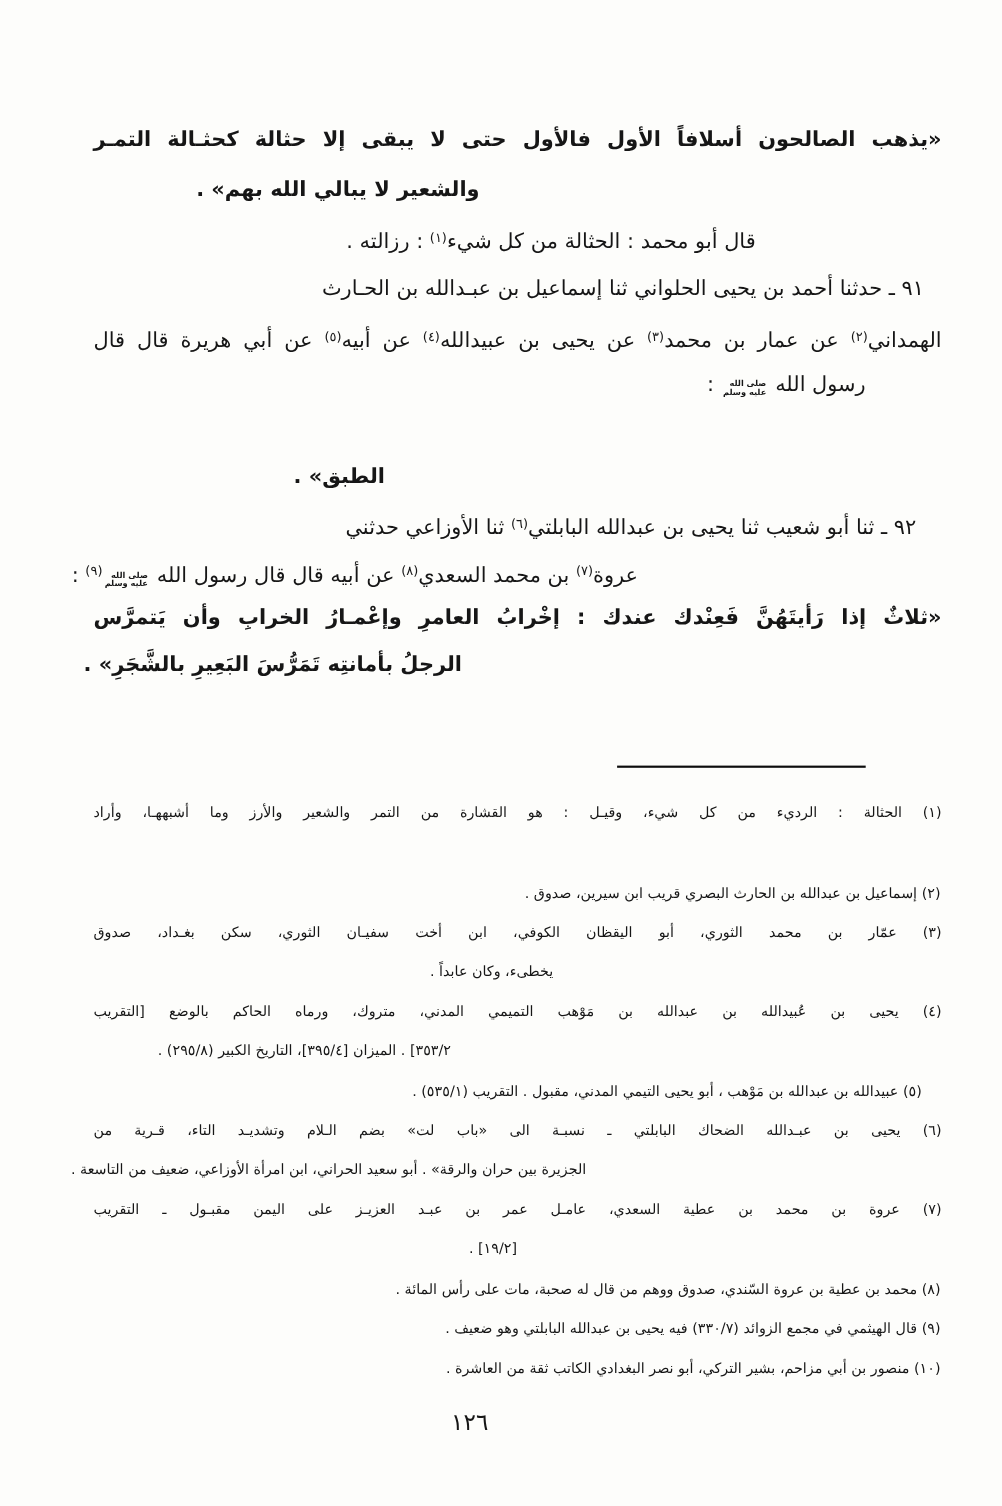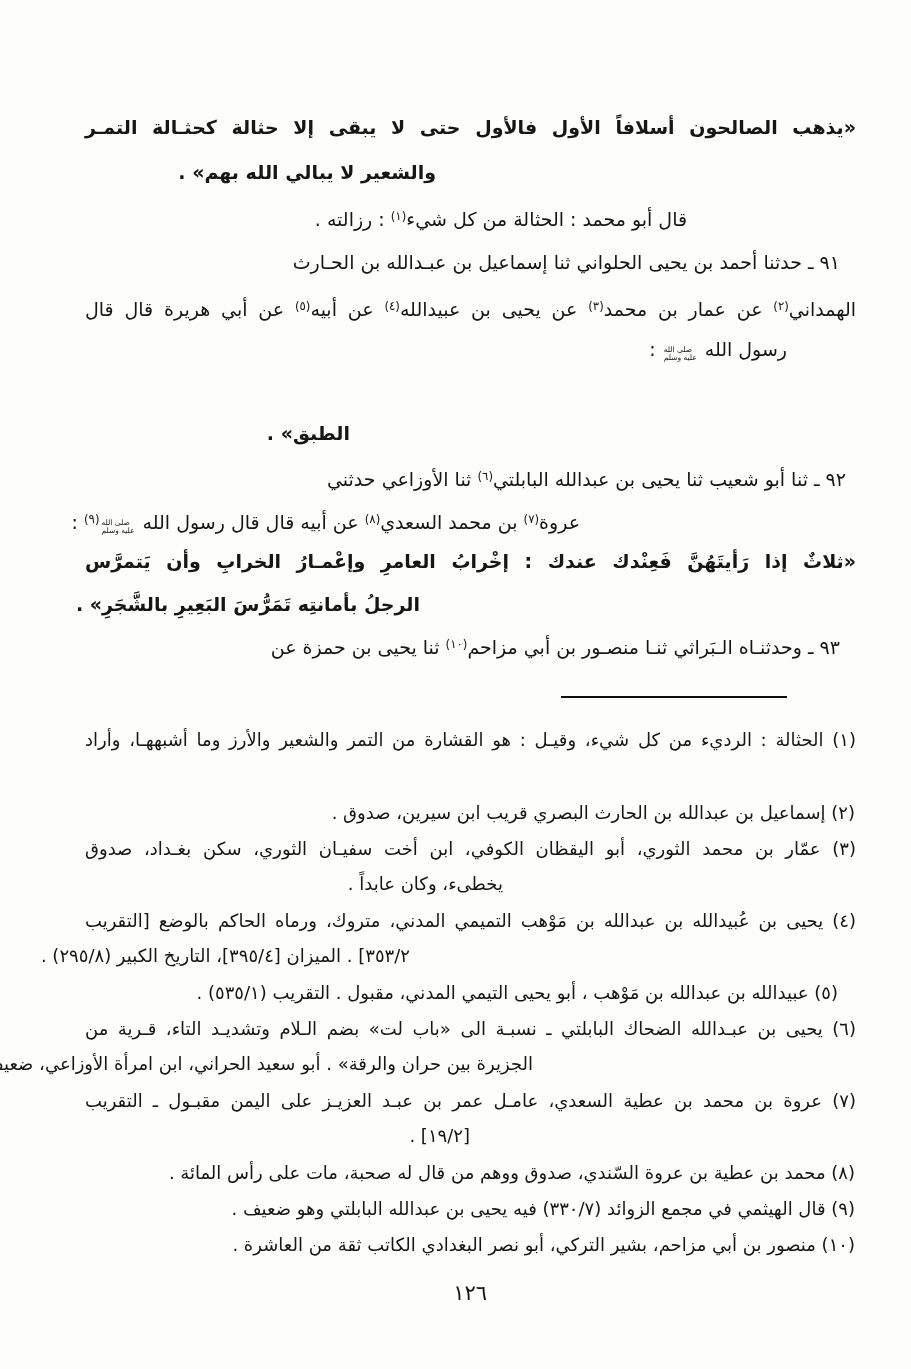--- a/index.html
+++ b/index.html
@@ -20,73 +20,72 @@
     line-height:30px;
   }
   .bold{font-weight:bold;}
   
   .jl{
     left:85px;right:55px;
     white-space:normal;
     text-align:justify;
     text-align-last:justify;
   }
-  .fn{font-size:18px;line-height:26px;}
+  .fn{font-size:13px;line-height:26px;}
   sup{
     font-size:0.62em;
     vertical-align:0.5em;
     font-weight:normal;
     letter-spacing:0;
   }
   .saw{
     display:inline-block;
     font-size:7.5px;
     line-height:1.1;
-    text-align:left;
+    text-align:right;
     vertical-align:-4px;
-    font-weight:normal;
+    font-weight:bold;
     margin:0 2px;
   }
   .separator{
     position:absolute;
     top:696px;right:124px;
     width:226px;height:2px;
     background:#0d0d0d;
   }
   .pagenum{
     position:absolute;
     top:1281px;left:367px;width:120px;
-    text-align:right;
+    text-align:center;
     font-size:21px;
     direction:rtl;
   }
 </style>
 </head>
 <body>
 
 <div class="page">
 
   <div class="line b bold jl" style="top:112px">«يذهب الصالحون أسلافاً الأول فالأول حتى لا يبقى إلا حثالة كحثـالة التمـر</div>
   <div class="line b bold" style="top:157px;right:475px">والشعير لا يبالي الله بهم» .</div>
 
   <div class="line b" style="top:201px;right:224px">قال أبو محمد : الحثالة من كل شيء<sup>(١)</sup> : رزالته .</div>
 
   <div class="line b" style="top:247px;right:71px">٩١ ـ حدثنا أحمد بن يحيى الحلواني ثنا إسماعيل بن عبـدالله بن الحـارث</div>
   <div class="line b jl" style="top:291px">الهمداني<sup>(٢)</sup> عن عمار بن محمد<sup>(٣)</sup> عن يحيى بن عبيدالله<sup>(٤)</sup> عن أبيه<sup>(٥)</sup> عن أبي هريرة قال قال</div>
   <div class="line b" style="top:334px;right:124px">رسول الله <span class="saw">صلى الله<br>عليه وسلم</span> :</div>
 
   <div class="line b bold" style="top:418px;right:561px">الطبق» .</div>
 
-  <div class="line b" style="top:461px;right:65px">٩٢ ـ ثنا أبو شعيب ثنا يحيى بن عبدالله البابلتي<sup>(٦)</sup> ثنا الأوزاعي حدثني</div>
+  <div class="line b" style="top:461px;right:78px">٩٢ ـ ثنا أبو شعيب ثنا يحيى بن عبدالله البابلتي<sup>(٦)</sup> ثنا الأوزاعي حدثني</div>
   <div class="line b" style="top:504px;right:331px">عروة<sup>(٧)</sup> بن محمد السعدي<sup>(٨)</sup> عن أبيه قال قال رسول الله <span class="saw">صلى الله<br>عليه وسلم</span><sup>(٩)</sup> :</div>
 
   <div class="line b bold" style="top:589px;right:491px">الرجلُ بأمانتِه تَمَرُّسَ البَعِيرِ بالشَّجَرِ» .</div>
   <div class="line b bold jl" style="top:546px">«ثلاثٌ إذا رَأيتَهُنَّ فَعِنْدك عندك : إخْرابُ العامرِ وإعْمـارُ الخرابِ وأن يَتمرَّس</div>
 
-  <div class="line b" style="top:629px;right:71px">٩٣ ـ وحدثنـاه الـبَراثي ثنـا منصـور بن أبي مزاحم<sup>(١٠)</sup> ثنا يحيى بن حمزة عن</div>
 
   <div class="separator"></div>
 
   <div class="line fn jl" style="top:727px">(١) الحثالة : الرديء من كل شيء، وقيـل : هو القشارة من التمر والشعير والأرز وما أشبههـا، وأراد</div>
 
   <div class="line fn" style="top:800px;right:56px">(٢) إسماعيل بن عبدالله بن الحارث البصري قريب ابن سيرين، صدوق .</div>
 
   <div class="line fn jl" style="top:836px">(٣) عمّار بن محمد الثوري، أبو اليقظان الكوفي، ابن أخت سفيـان الثوري، سكن بغـداد، صدوق</div>
   <div class="line fn" style="top:871px;right:408px">يخطىء، وكان عابداً .</div>
 

